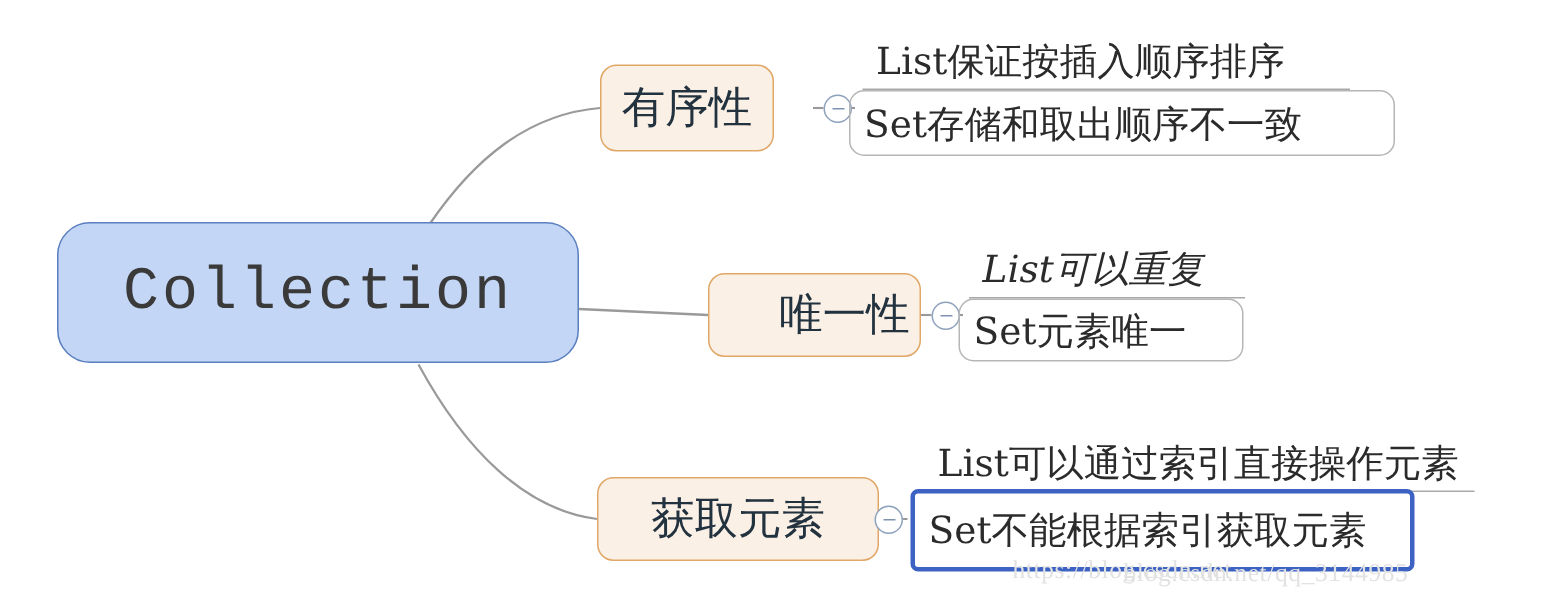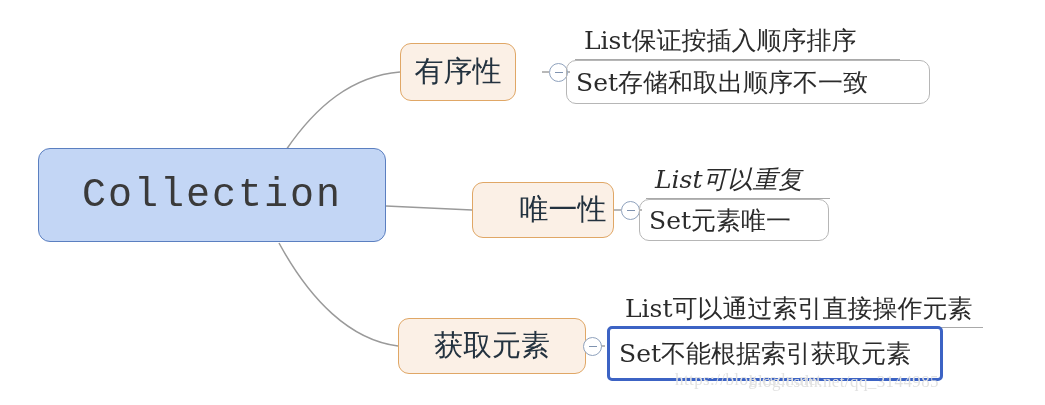--- a/index.html
+++ b/index.html
@@ -36,21 +36,21 @@
   }
 
   
   .root {
     left: 38px;
     top: 148px;
     width: 348px;
     height: 94px;
     background: #c3d6f5;
     border: 1.6px solid #5b7fc0;
-    border-radius: 12px;
+    border-radius: 22px;
     font-size: 40px;
     letter-spacing: 2px;
     color: #3a3a3a;
     font-family: "Liberation Mono", "DejaVu Sans Mono", monospace;
   }
 
   
   .branch {
     background: #fbf0e6;
     border: 1.3px solid #e0a766;

